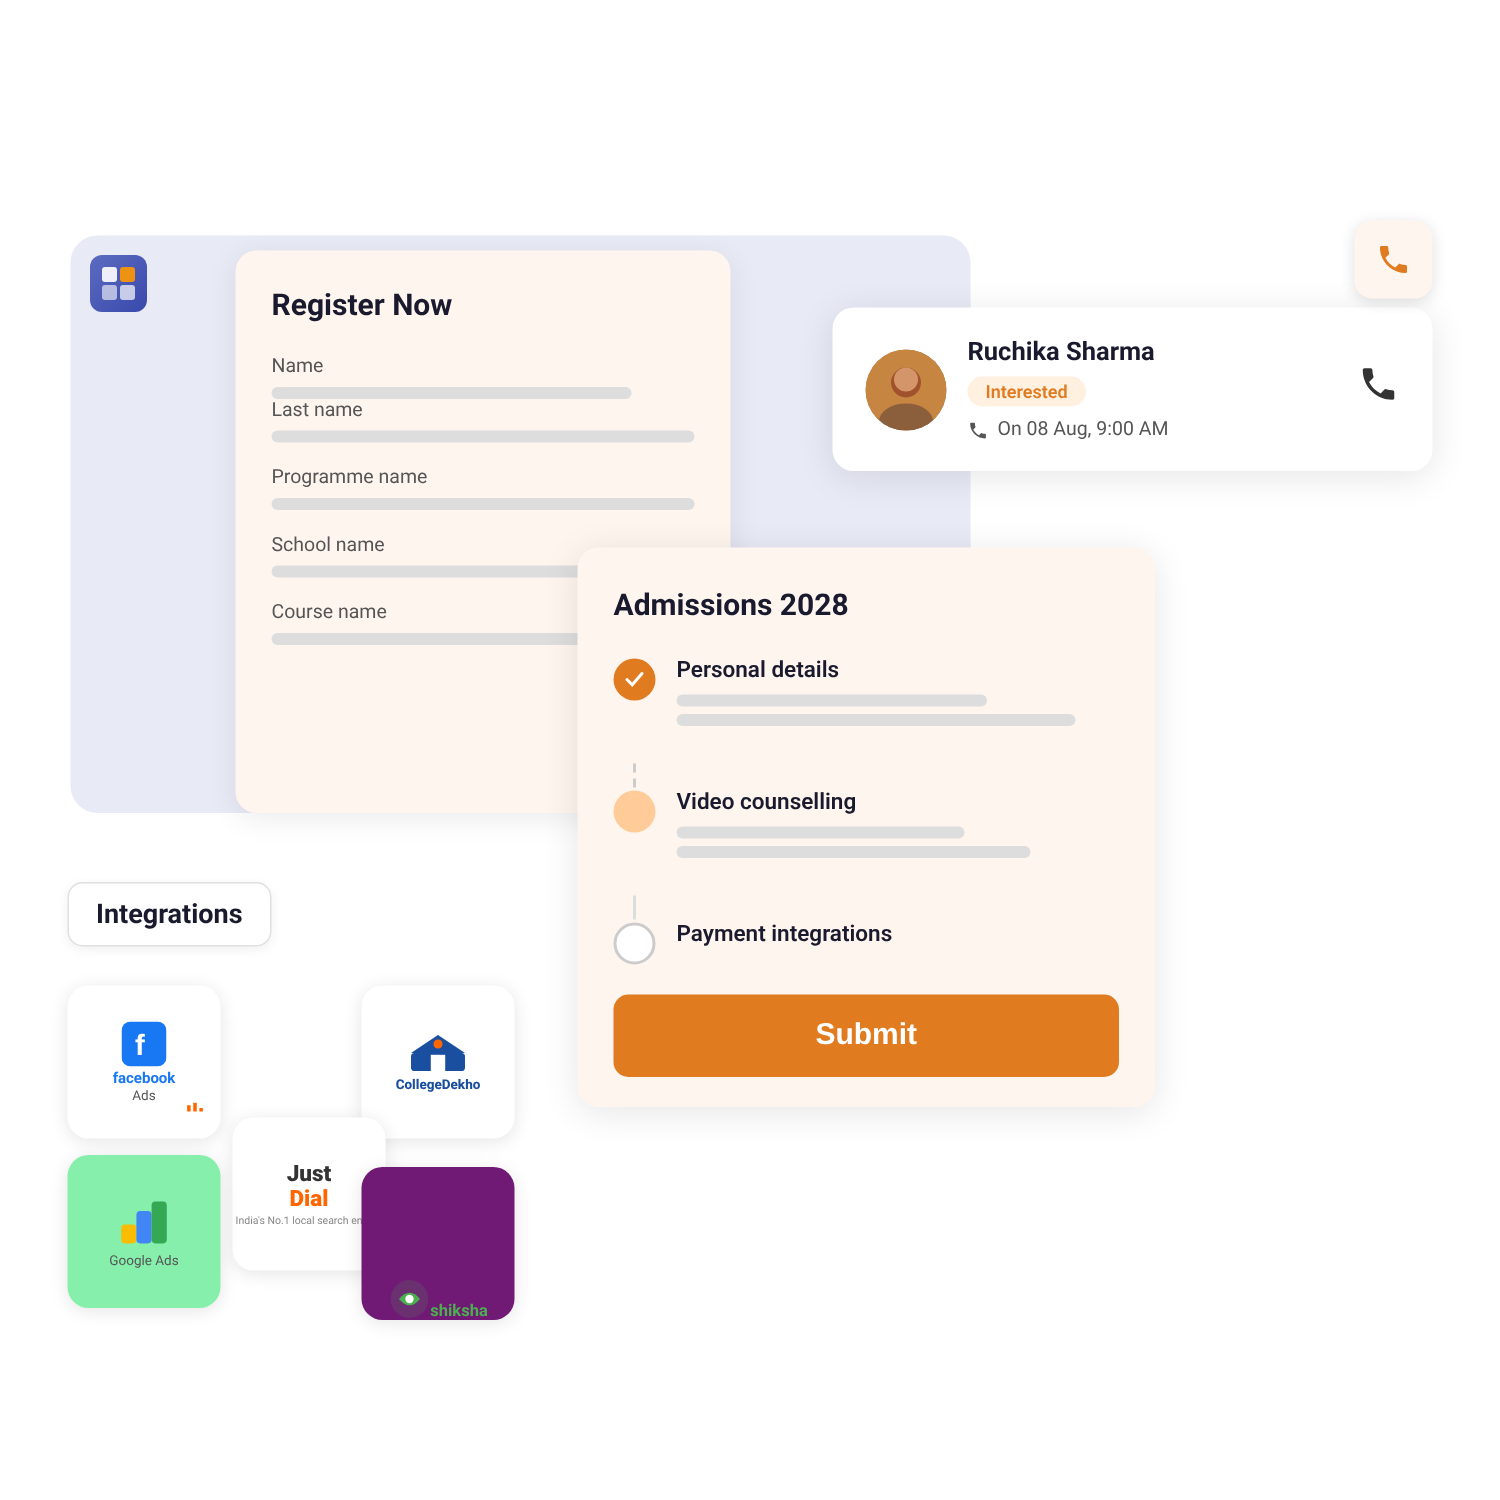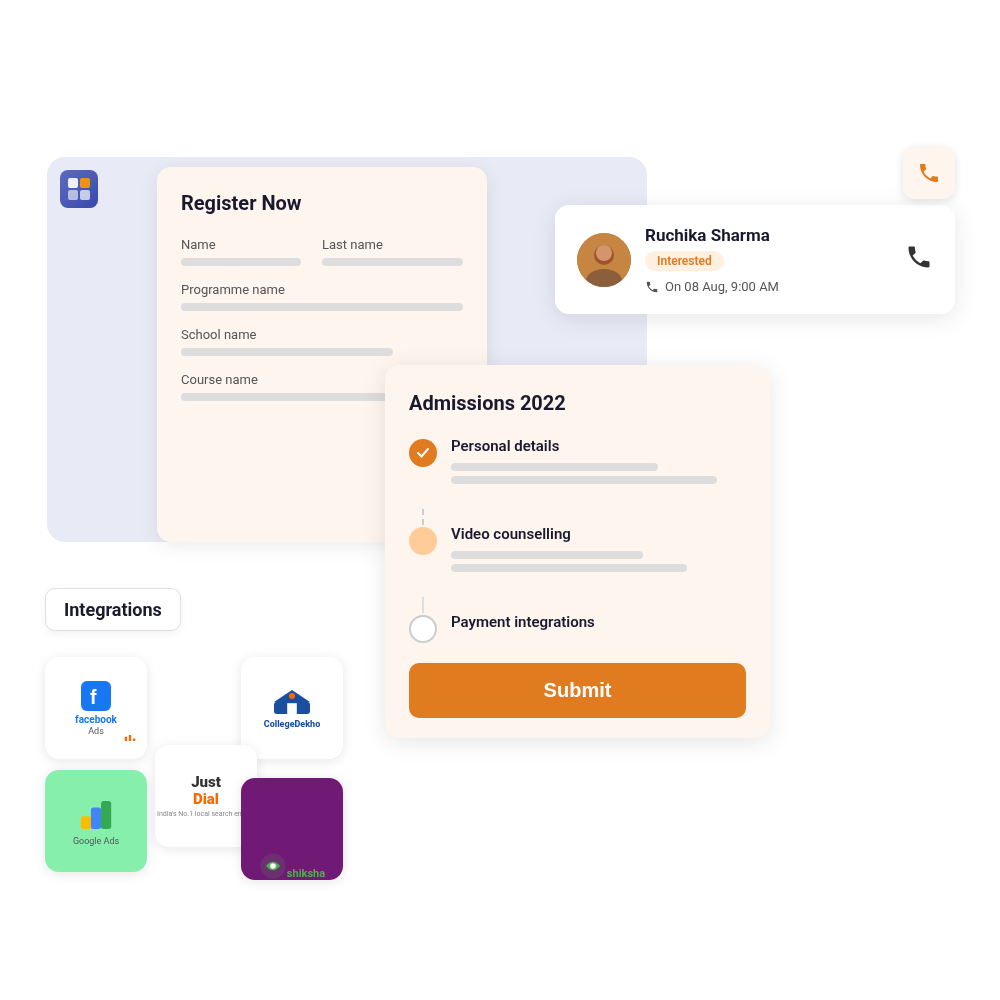--- a/index.html
+++ b/index.html
@@ -56,20 +56,21 @@
     .register-title {
       font-size: 20px;
       font-weight: 700;
       color: #1a1a2e;
       margin-bottom: 22px;
     }
 
     .form-row {
       display: flex;
       margin-bottom: 16px;
+      flex-direction: column;
     }
 
     .form-group {
       flex: 1;
     }
 
     .form-label {
       font-size: 13px;
       color: #555;
       margin-bottom: 6px;
@@ -350,21 +351,21 @@
     </div>
   </div>
   <div class="phone-icon-right">
     <svg width="28" height="28" viewBox="0 0 24 24" fill="#333">
       <path d="M6.6 10.8c1.4 2.8 3.8 5.1 6.6 6.6l2.2-2.2c.3-.3.7-.4 1-.2 1.1.4 2.3.6 3.6.6.6 0 1 .4 1 1V20c0 .6-.4 1-1 1-9.4 0-17-7.6-17-17 0-.6.4-1 1-1h3.5c.6 0 1 .4 1 1 0 1.3.2 2.5.6 3.6.1.3 0 .7-.2 1L6.6 10.8z"></path>
     </svg>
   </div>
 </div>
 
 <div class="admissions-card">
-  <div class="admissions-title">Admissions 2022</div>
+  <div class="admissions-title">Admissions 2028</div>
 
   <div class="step-item">
     <div class="step-icon completed">
       <svg width="14" height="14" viewBox="0 0 14 14" fill="white">
         <path d="M2 7l3.5 3.5L12 3" stroke="white" stroke-width="2" fill="none" stroke-linecap="round"></path>
       </svg>
     </div>
     <div class="step-content">
       <div class="step-title">Personal details</div>
       <div class="content-bar w70"></div>

